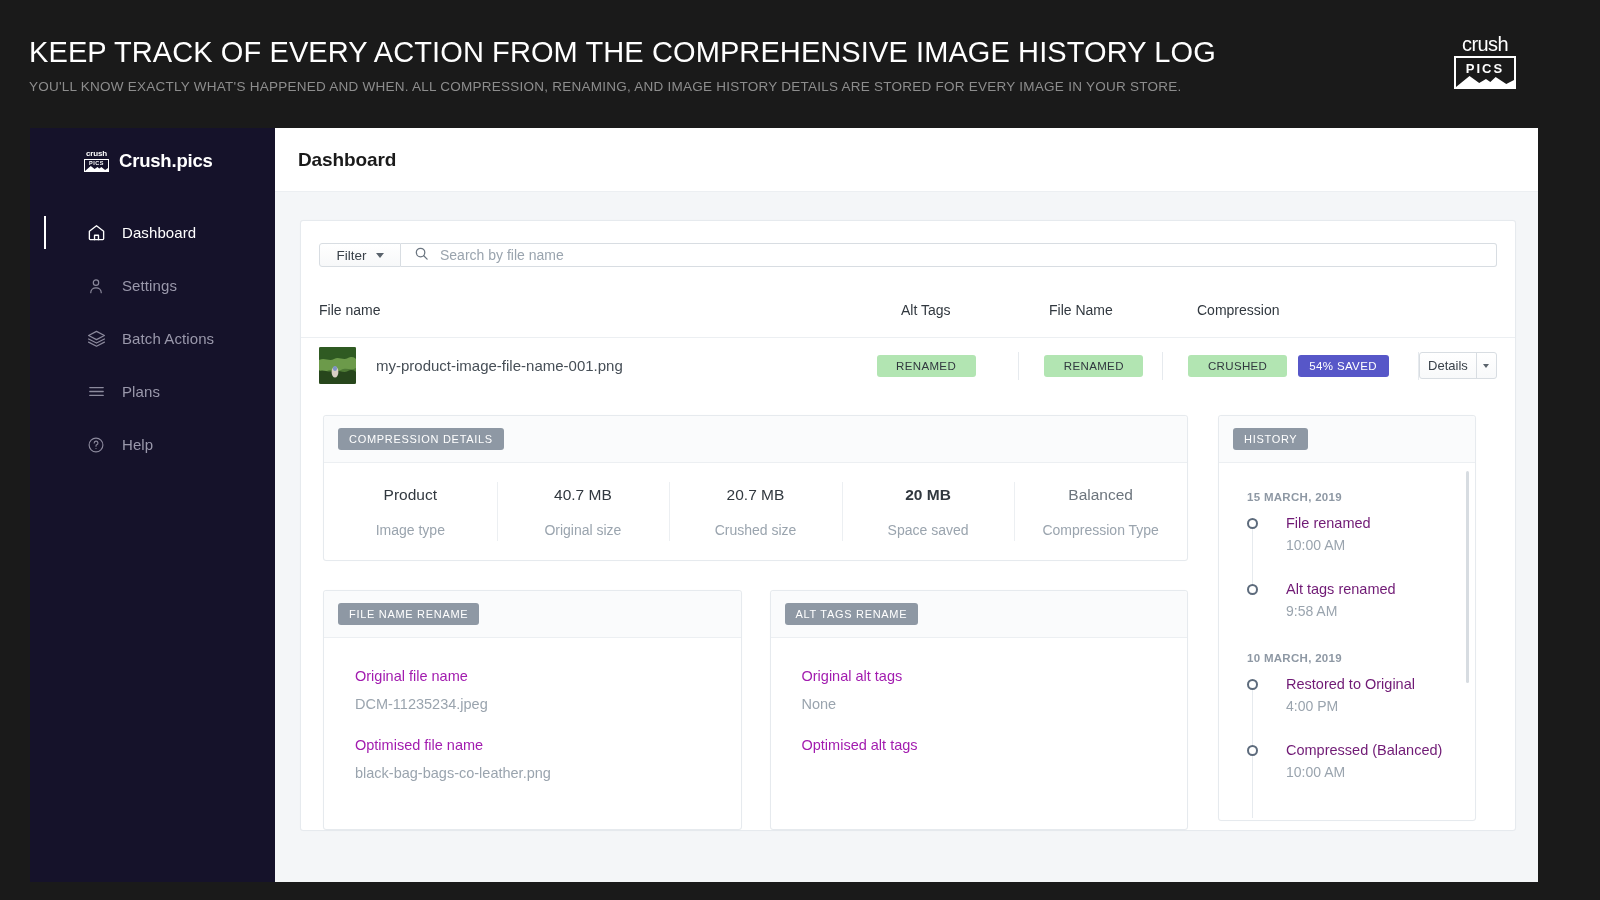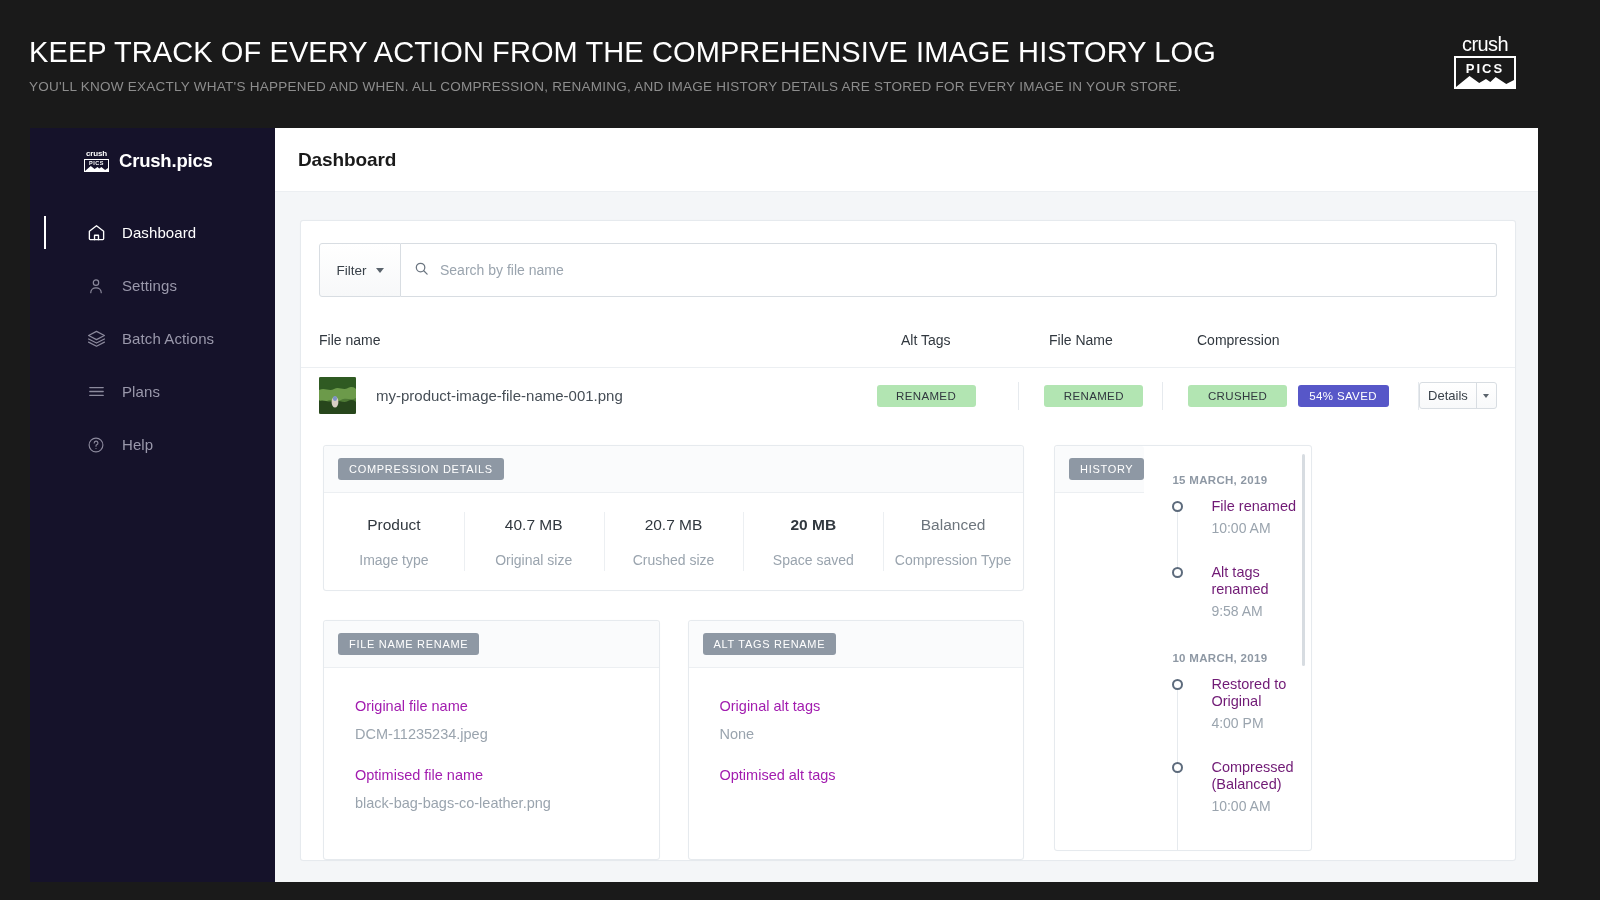--- a/index.html
+++ b/index.html
@@ -110,21 +110,21 @@
 
   .main-body { padding: 28px 22px 0 25px; height: 690px; overflow: hidden; }
 
   .card {
     background: #ffffff; border: 1px solid #e6eaee; border-radius: 3px;
     box-shadow: 0 0 1px rgba(0,0,0,0.04);
   }
 
   
   .panel-top { padding: 22px 18px 0 18px; }
-  .searchrow { display: flex; height: 54px; }
+  .searchrow { display: flex; height: 24px; }
   .filter-btn {
     width: 82px; border: 1px solid #d8dde2; border-radius: 3px 0 0 3px;
     background: linear-gradient(#ffffff,#f7f8f9);
     display: flex; align-items: center; justify-content: center; gap: 9px;
     font-size: 13.5px; color: #394149; cursor: pointer;
   }
   .caret {
     width: 0; height: 0; border-left: 4.5px solid transparent;
     border-right: 4.5px solid transparent; border-top: 5.5px solid #5a636c;
   }
@@ -180,21 +180,21 @@
     width: 20px; border-left: 1px solid #d8dde2;
     display: flex; align-items: center; justify-content: center;
   }
   .caret-sm {
     width: 0; height: 0; border-left: 3.5px solid transparent;
     border-right: 3.5px solid transparent; border-top: 4.5px solid #5a636c;
   }
 
   
   .detail-area { display: flex; gap: 30px; padding: 22px 0 0 22px; }
-  .detail-left { width: 701px; }
+  .detail-left { width: 865px; }
   .detail-right { width: 258px; }
 
   .sec-head {
     height: 47px; background: #fafbfc; border-bottom: 1px solid #eceff2;
     display: flex; align-items: center; padding-left: 14px; border-radius: 3px 3px 0 0;
   }
   .sec-pill {
     background: #8e98a4; color: #ffffff; font-size: 11px; letter-spacing: 0.7px;
     padding: 5px 11px; border-radius: 3px;
   }
@@ -217,21 +217,21 @@
   .rename-row { display: flex; gap: 28px; margin-top: 29px; }
   .rename-card { width: 429px; height: 240px; }
   .rename-body { padding: 30px 0 0 31px; }
   .rn-label { font-size: 14.5px; color: #a21caf; }
   .rn-value { font-size: 14.5px; color: #9aa4ae; margin-top: 12px; }
   .rn-gap { height: 25px; }
   .tagrow { display: flex; gap: 11px; margin-top: 12px; }
   .tagrow span { font-size: 14.5px; color: #9aa4ae; }
 
   
-  .hist-card { height: 406px; display: flex; flex-direction: row; }
+  .hist-card { height: 406px; display: flex; flex-direction: column; }
   .hist-body { flex: 1; position: relative; overflow: hidden; padding: 28px 0 0 0; }
   .hist-date {
     font-size: 11.5px; color: #8e98a4; font-weight: 700; letter-spacing: 0.3px;
     padding-left: 28px; margin-bottom: 12px;
   }
   .hist-group { position: relative; }
   .hist-item { position: relative; padding: 0 0 28px 67px; min-height: 44px; }
   .hist-dot {
     position: absolute; left: 28px; top: 3px; width: 11px; height: 11px;
     border: 2px solid #5d6b7c; border-radius: 50%; background: #ffffff; z-index: 2;

